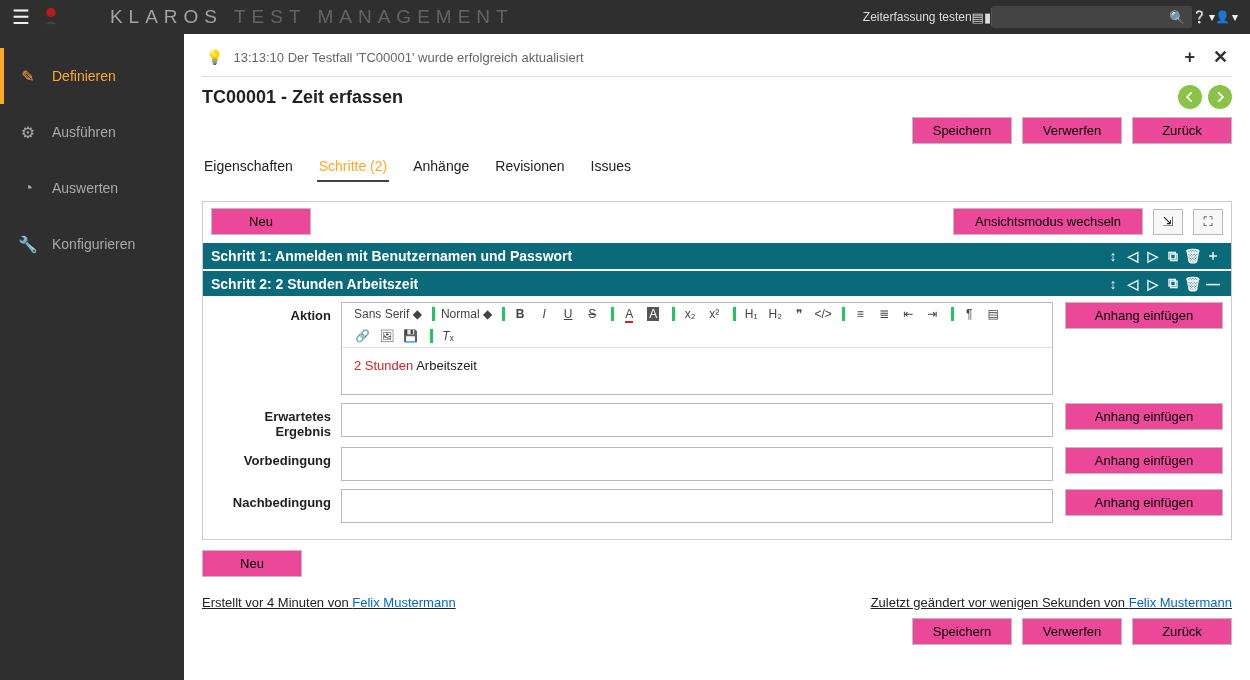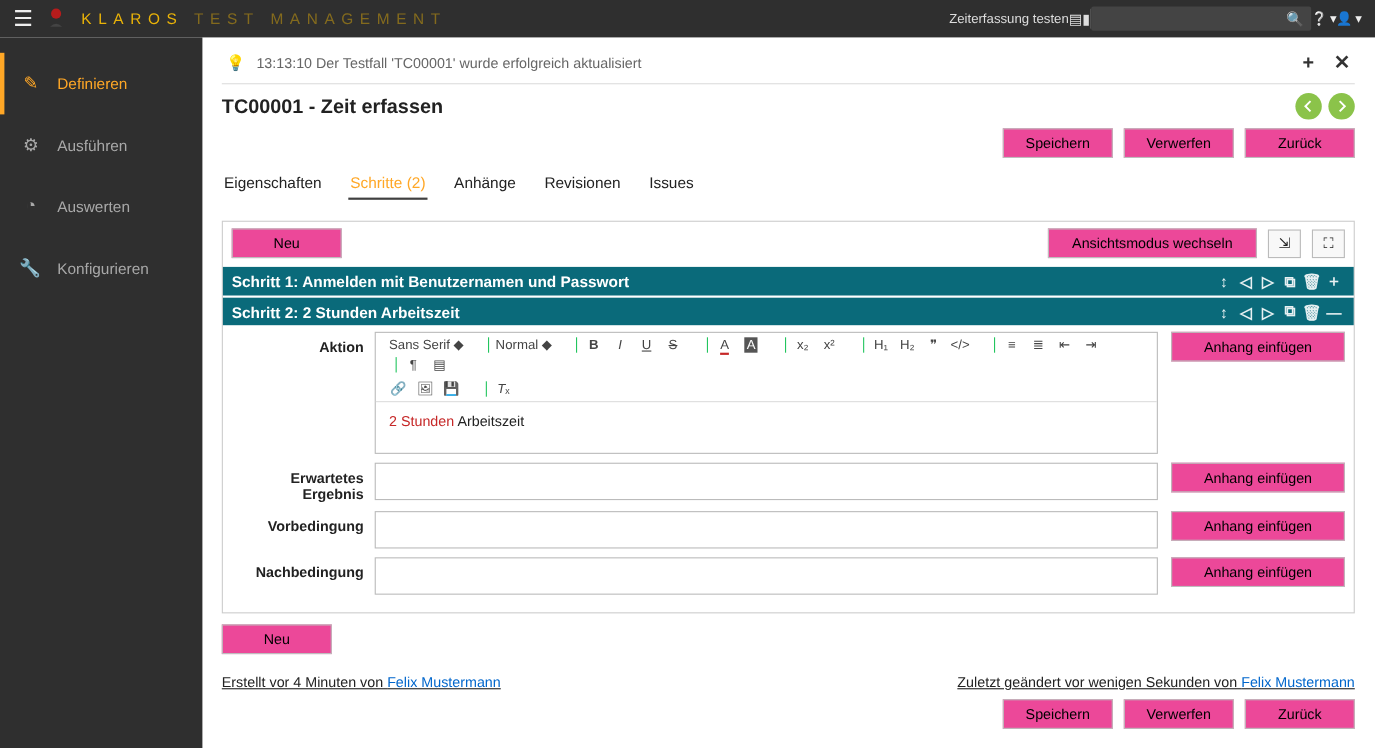--- a/index.html
+++ b/index.html
@@ -1,21 +1,21 @@
 <!DOCTYPE html>
 <html><head>
 <meta charset="utf-8">
 <style>
   * { box-sizing: border-box; margin: 0; padding: 0; }
   body { font-family: Arial, Helvetica, sans-serif; font-size: 13px; color: #222; background: #fff; width: 1250px; height: 680px; overflow: hidden; }
   .topbar { height: 34px; background: #2f2f2f; display: flex; align-items: center; color: #eee; padding: 0 12px; }
   .topbar .hamburger { font-size: 20px; margin-right: 10px; cursor: pointer; }
   .topbar .logo-icn { width: 22px; height: 22px; position: relative; margin-right: 12px; }
   .topbar .logo-icn svg { width: 22px; height: 22px; }
-  .topbar .brand { letter-spacing: 6px; font-size: 14px; font-weight: 300; color: #eab308; }
+  .topbar .brand { letter-spacing: 6px; font-size: 19px; font-weight: 300; color: #a3a3a3; margin-left: 36px; }
   .topbar .brand .light { opacity: .45; }
   .topbar .spacer { flex: 1; }
   .topbar .rt { display: flex; align-items: center; gap: 0; font-size: 12px; }
   .topbar .rt .lnk { color: #ddd; text-decoration: none; }
   .topbar .rt .sep { width: 1px; height: 18px; background: #555; }
   .topbar .rt .search { background: #444; width: 200px; height: 22px; display: flex; align-items: center; padding: 0 6px; border-radius: 2px; }
   .topbar .rt .search input { background: transparent; border: none; color: #eee; flex: 1; font-size: 12px; outline: none; }
   .topbar .rt .icn { color: #ddd; font-size: 13px; cursor: pointer; }
   .topbar .rt .drop { display: inline-flex; align-items: center; gap: 2px; cursor: pointer; }
   .shell { display: flex; height: calc(680px - 34px); }
@@ -46,21 +46,21 @@
   .stephead .spacer { flex: 1; }
   .stephead .hicn { width: 20px; text-align: center; cursor: pointer; font-size: 14px; opacity: .9; }
   .stepbody { padding: 6px 8px 10px 8px; }
   .fieldrow { display: flex; align-items: flex-start; margin-bottom: 8px; }
   .fieldrow .lbl { width: 130px; text-align: right; font-weight: 600; font-size: 13px; padding-right: 10px; padding-top: 6px; }
   .fieldrow .ctrl { flex: 1; }
   .fieldrow .side { width: 170px; padding-left: 12px; }
   .editor { border: 1px solid #bbb; }
   .editor .edtool { display: flex; align-items: center; flex-wrap: wrap; gap: 4px; padding: 4px 6px; border-bottom: 1px solid #ddd; font-size: 12px; color: #444; }
   .editor .edtool .grp { display: flex; align-items: center; gap: 6px; padding: 0 6px; }
-  .editor .edtool .grp.sep { border-left: 1px solid #22c55e; margin-left: 12px; }
+  .editor .edtool .grp.sep { border-left: 3px solid #22c55e; }
   .editor .edtool .ei { width: 18px; text-align: center; cursor: pointer; }
   .editor .edcontent { min-height: 46px; padding: 10px 12px; font-size: 13px; }
   .editor .edcontent .red { color: #c62828; }
   .txtarea { width: 100%; height: 34px; border: 1px solid #bbb; }
   .bottom-new { padding: 10px 0; }
   .meta { display: flex; align-items: center; font-size: 13px; margin: 8px 0; text-decoration: underline; }
   .meta .link { color: #0066cc; text-decoration: none; }
   .meta .spacer { flex: 1; }
 </style>
 </head>

